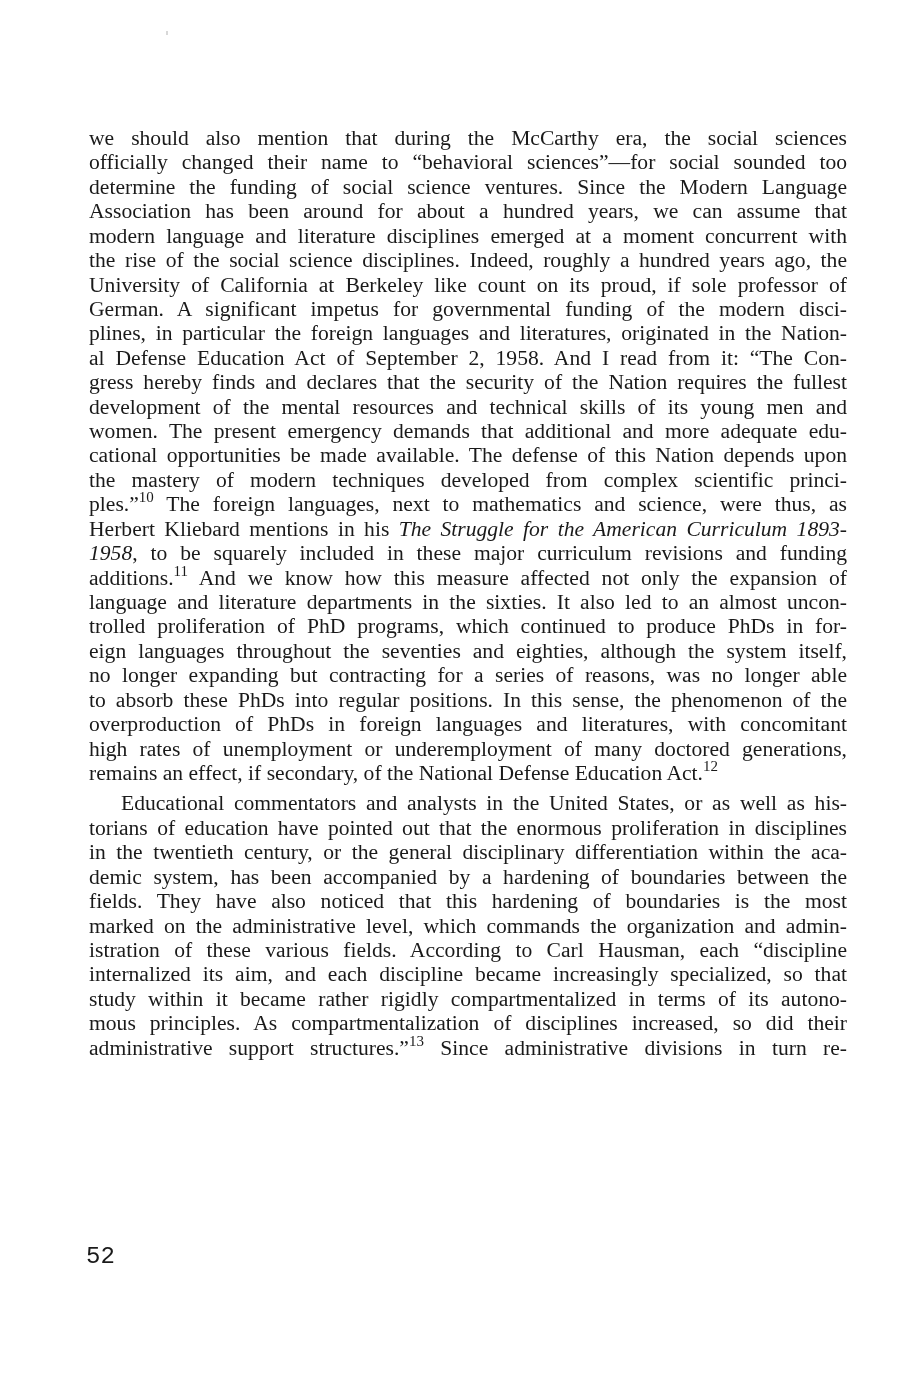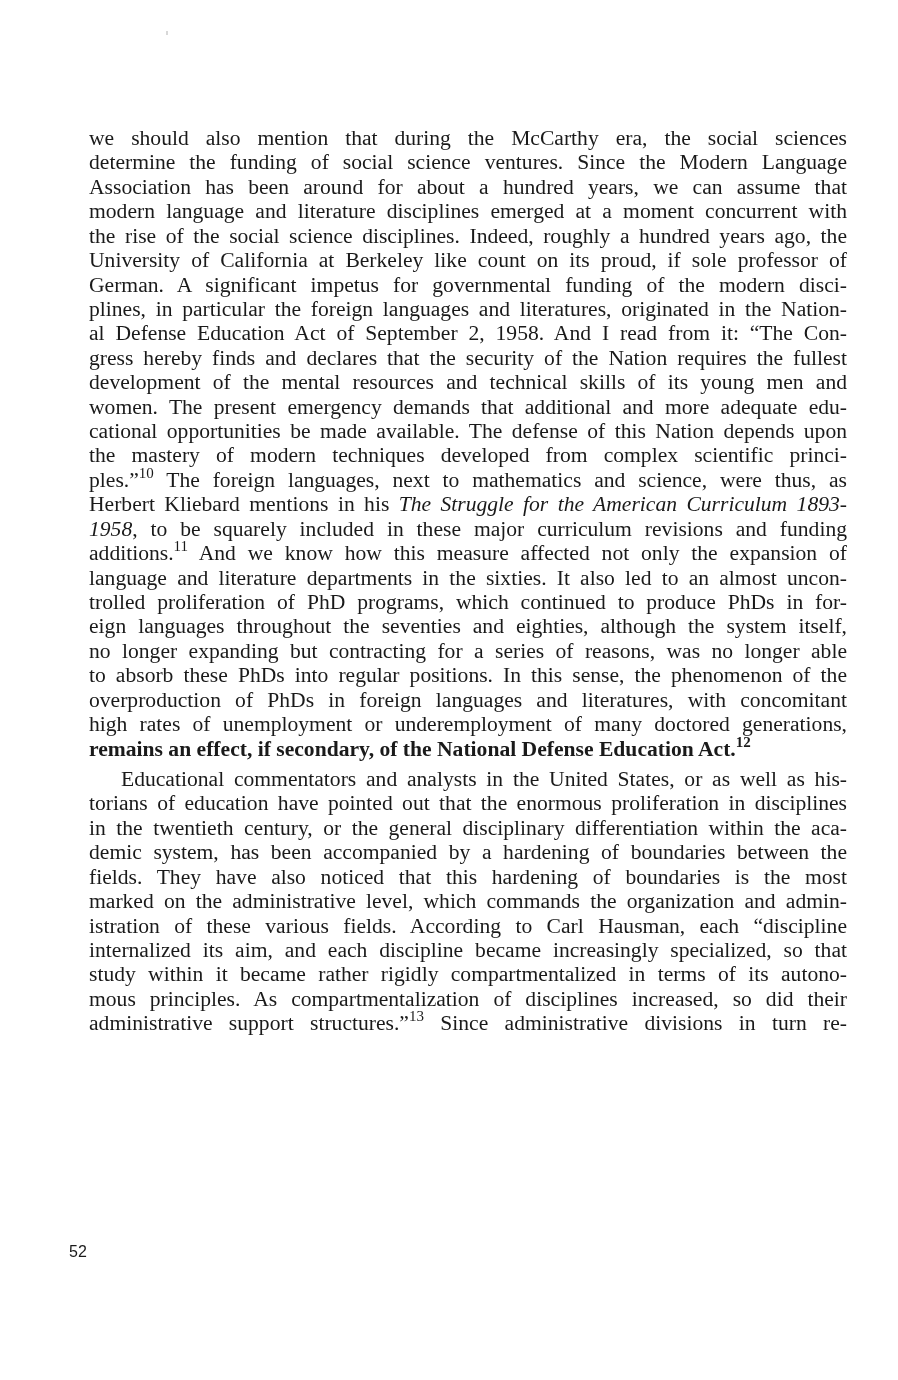--- a/index.html
+++ b/index.html
@@ -7,40 +7,41 @@
   .page {
     position: absolute; left: 83px; top: 120px; width: 770px;
     font-family: "Liberation Serif", "DejaVu Serif", serif;
     font-size: 21.6px; line-height: 24.43px; color: #1a1a1a;
   }
   .line {
     display: block; white-space: nowrap;
     text-align: justify; text-align-last: justify;
     height: 24.43px;
   }
-  .line.last { text-align-last: left; font-weight: bold; }
+  .line.last { text-align-last: left; }
   .line.indent { padding-left: 32px; }
   .page p { margin: 6px; }
   sup { font-size: 15px; line-height: 0; vertical-align: 9px; }
   em { font-style: italic; }
   .page-number {
-    position: absolute; left: 69px; top: 1243px;
-    font-family: Liberation Sans, sans-serif;
-    font-size: 16px; color: #1a1a1a;
+    position: absolute; left: 86px; top: 1243px;
+    font-family: Liberation Mono, monospace;
+    font-size: 24px; color: #1a1a1a;
   }
   .speck { position: absolute; left: 166px; top: 31px; width: 2px; height: 4px; background: #d8d8d8; }
 </style>
 </head>
 <body>
 
 <div class="speck"></div>
 
 <div class="page" id="page-body">
     <p>
       <span class="line"><span>we should also mention that during the McCarthy era, the social sciences</span></span>
+      <span class="line"><span>officially changed their name to “behavioral sciences”—for social sounded too</span></span>
       <span class="line"><span>determine the funding of social science ventures. Since the Modern Language</span></span>
       <span class="line"><span>Association has been around for about a hundred years, we can assume that</span></span>
       <span class="line"><span>modern language and literature disciplines emerged at a moment concurrent with</span></span>
       <span class="line"><span>the rise of the social science disciplines. Indeed, roughly a hundred years ago, the</span></span>
       <span class="line"><span>University of California at Berkeley like count on its proud, if sole professor of</span></span>
       <span class="line"><span>German. A significant impetus for governmental funding of the modern disci-</span></span>
       <span class="line"><span>plines, in particular the foreign languages and literatures, originated in the Nation-</span></span>
       <span class="line"><span>al Defense Education Act of September 2, 1958. And I read from it: “The Con-</span></span>
       <span class="line"><span>gress hereby finds and declares that the security of the Nation requires the fullest</span></span>
       <span class="line"><span>development of the mental resources and technical skills of its young men and</span></span>

